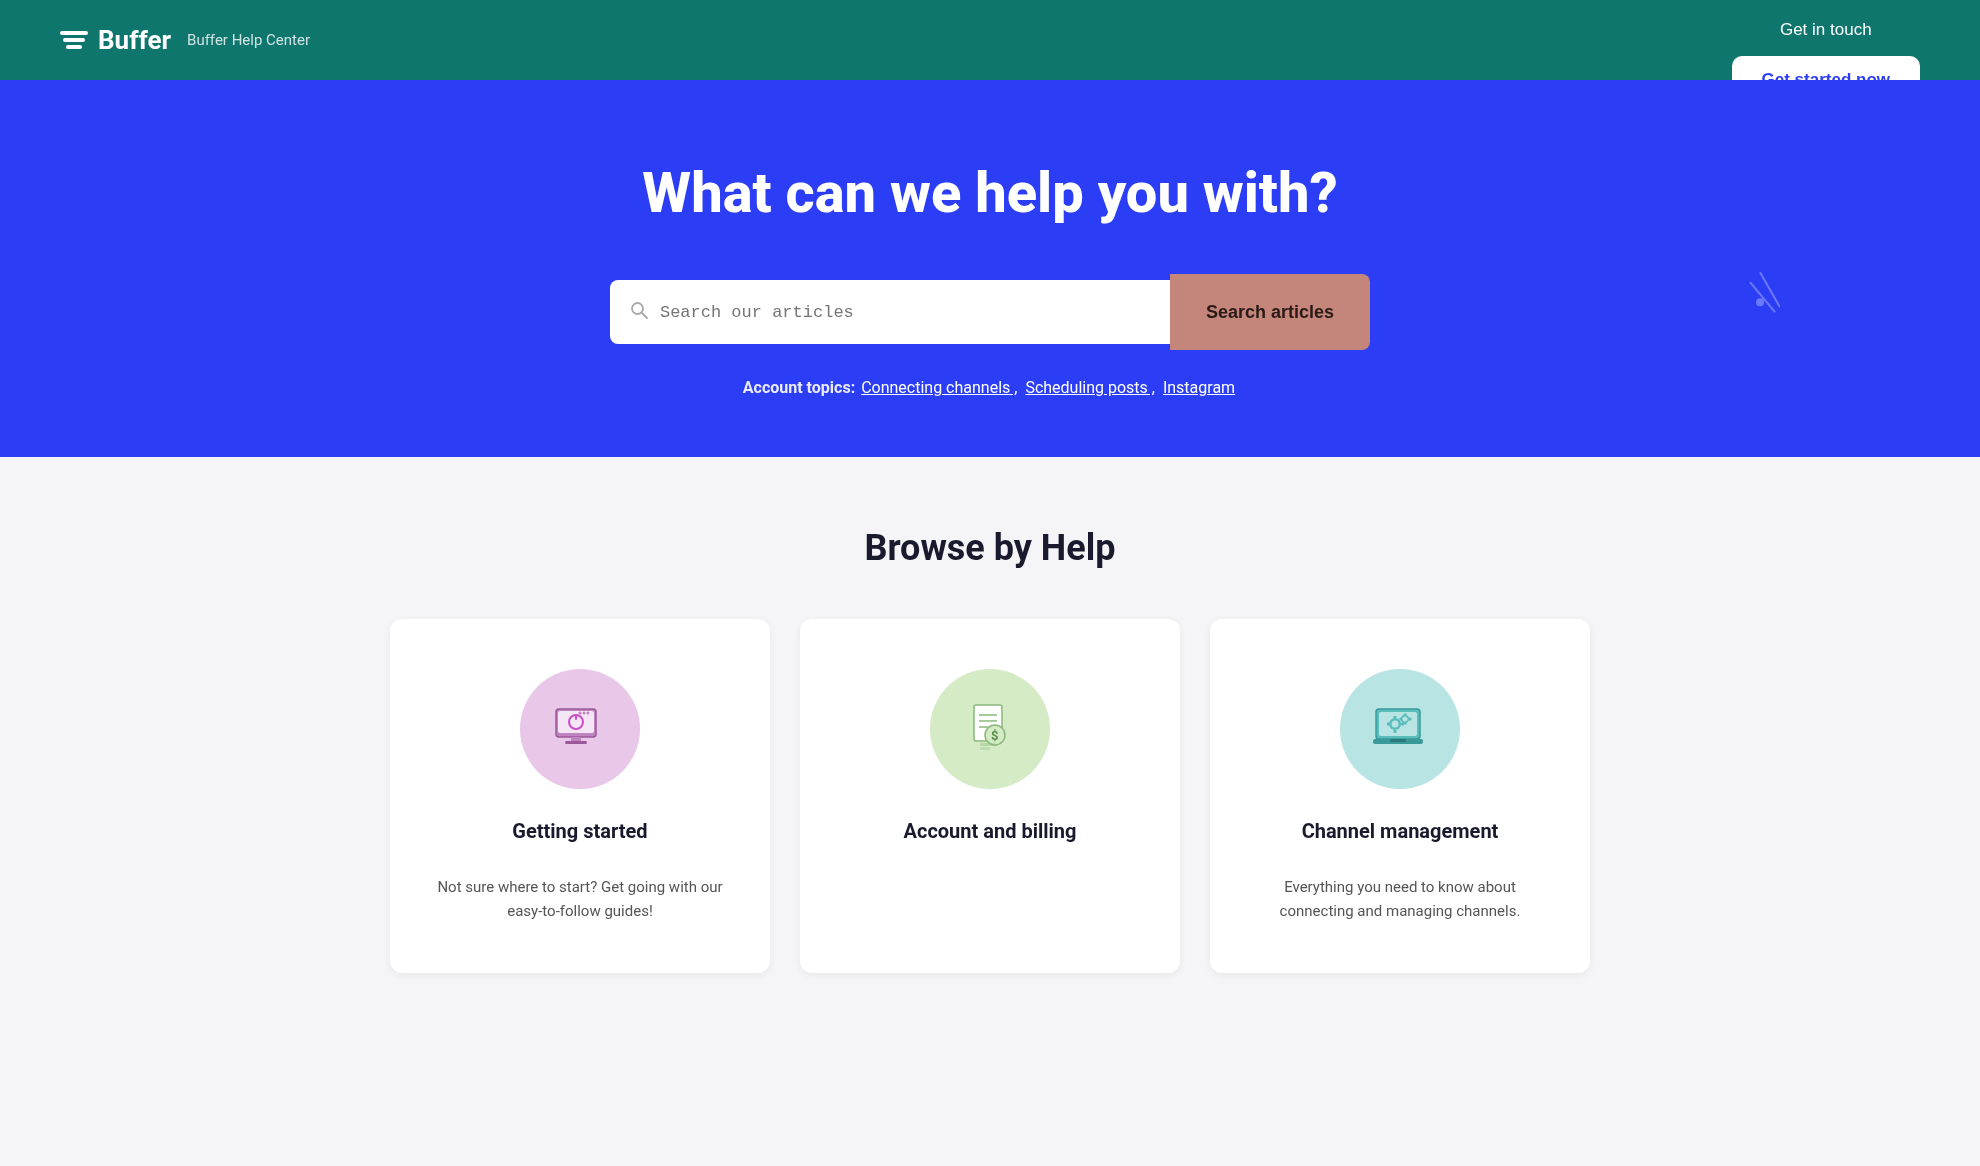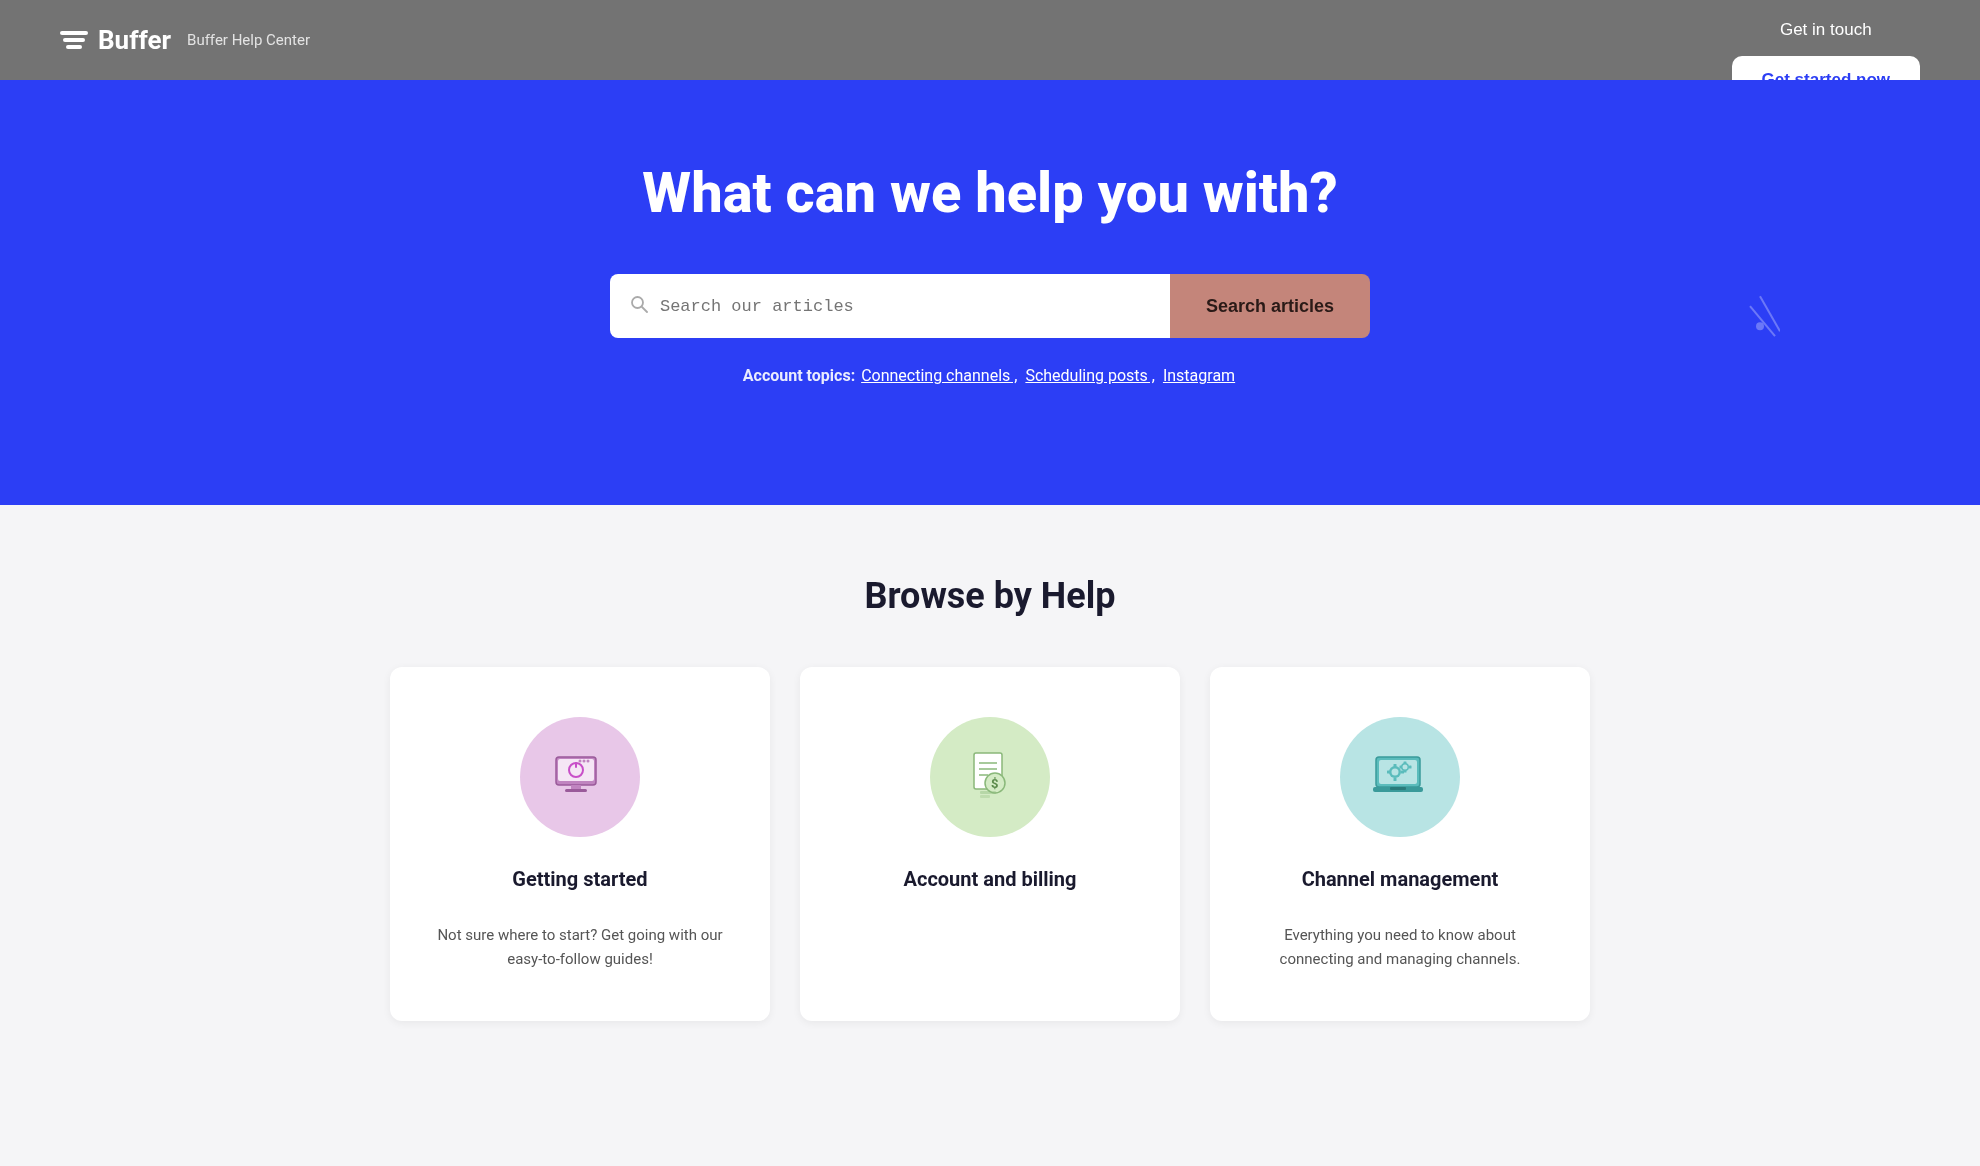--- a/index.html
+++ b/index.html
@@ -1,20 +1,20 @@
 <!DOCTYPE html>
 <html><head>
   <meta charset="utf-8">
   <style>
     * { margin: 0; padding: 0; box-sizing: border-box; }
     body { font-family: -apple-system, BlinkMacSystemFont, 'Segoe UI', Roboto, sans-serif; background: #f5f5f7; }
 
     
     .header {
-      background: #737373;
+      background: #0f766e;
       display: flex;
       align-items: center;
       justify-content: space-between;
       padding: 0 60px;
       height: 80px;
     }
     .header-left {
       display: flex;
       align-items: center;
       gap: 12px;
@@ -78,21 +78,21 @@
       border-radius: 10px;
       font-size: 17px;
       font-weight: 700;
       cursor: pointer;
     }
 
     
     .hero {
       background: #2c3ef5;
       text-align: center;
-      padding: 80px 40px 120px;
+      padding: 80px 40px 60px;
       position: relative;
       overflow: hidden;
     }
     .hero-title {
       color: #fff;
       font-size: 56px;
       font-weight: 800;
       margin-bottom: 48px;
     }
     .search-bar-row {
@@ -124,21 +124,21 @@
       color: #aaa;
       width: 100%;
       background: transparent;
       font-family: Liberation Mono, monospace;
     }
     .search-btn {
       background: #c4857a;
       color: #2a1a17;
       border: none;
       border-radius: 0 8px 8px 0;
-      height: 64px;
+      height: 76px;
       padding: 0 36px;
       font-size: 18px;
       font-weight: 600;
       cursor: pointer;
     }
     .popular-topics {
       color: rgba(255,255,255,0.9);
       font-size: 16px;
     }
     .popular-topics a {

